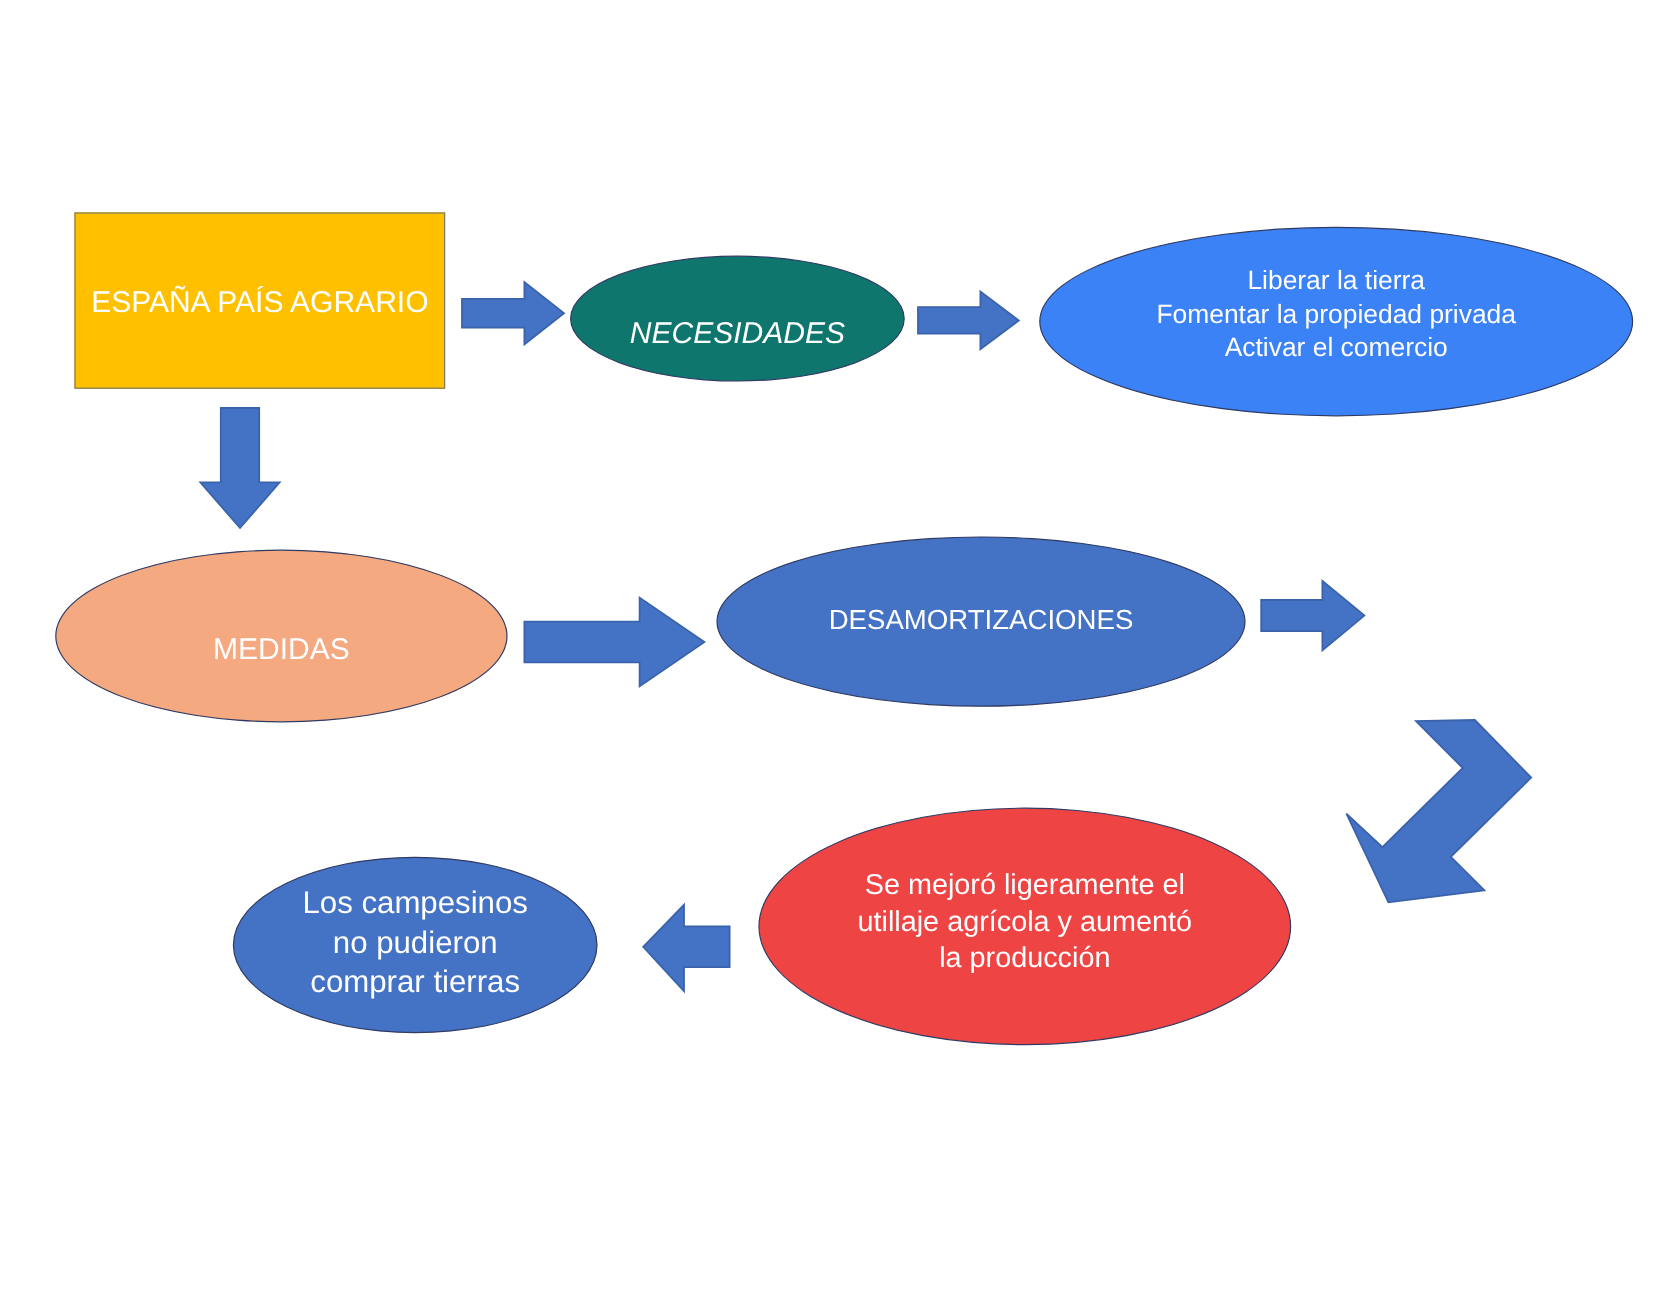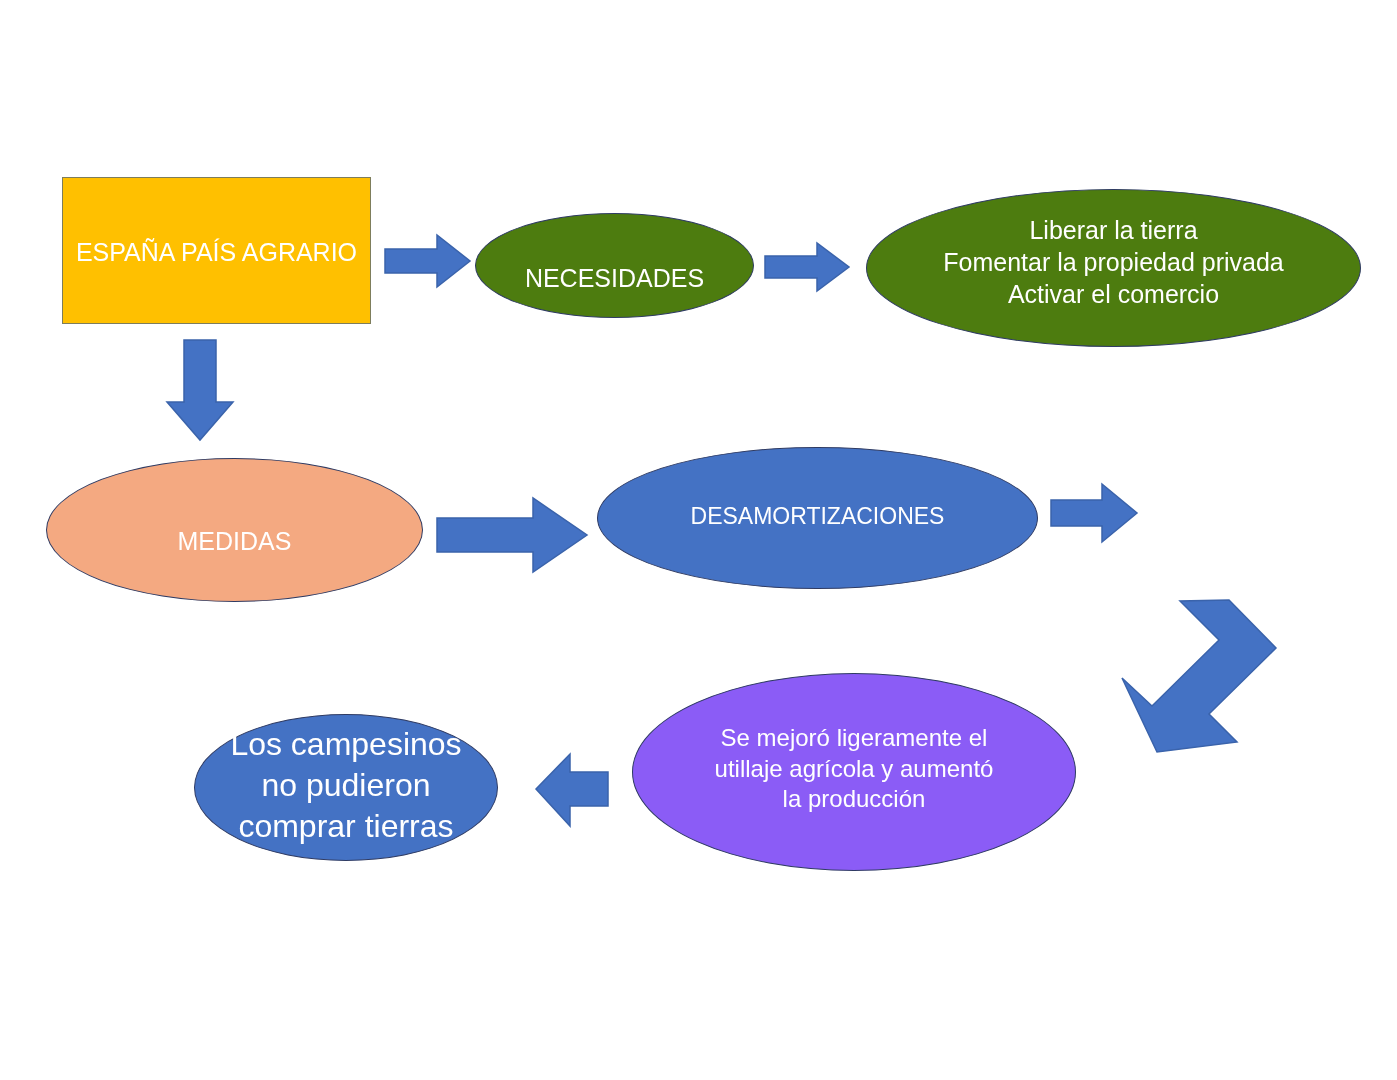--- a/index.html
+++ b/index.html
@@ -38,39 +38,39 @@
   }
   .arrow {
     position: absolute;
   }
   .arrow svg { display: block; overflow: visible; }
 
   
   #n-espana   { left: 62px;   top: 177px; width: 309px; height: 147px; background: #FFC000; font-size: 25px; }
   #n-espana .txt { transform: translateY(1px); }
 
-  #n-necesidades { left: 475px; top: 213px; width: 279px; height: 105px; background: #4d7c0f; font-size: 25px; }
+  #n-necesidades { left: 475px; top: 213px; width: 279px; height: 105px; background: #0f766e; font-size: 25px; font-style: italic; }
   #n-necesidades .txt { transform: translateY(12px); }
 
-  #n-objetivos { left: 866px; top: 189px; width: 495px; height: 158px; background: #4d7c0f; font-size: 25px; }
+  #n-objetivos { left: 866px; top: 189px; width: 495px; height: 158px; background: #3b82f6; font-size: 22px; }
   #n-objetivos .txt { transform: translateY(-6px); }
 
   #n-medidas  { left: 46px;  top: 458px; width: 377px; height: 144px; background: #F4A981; font-size: 25px; }
   #n-medidas .txt { transform: translateY(11px); text-align: center; }
 
   #n-desamort { left: 597px; top: 447px; width: 441px; height: 142px; background: #4472C4; font-size: 23px; }
   #n-desamort .txt { transform: translateY(-1px); }
 
   #n-resultado { left: 1146px; top: 438px; width: 228px; height: 147px; background: #F4A981; font-size: 23px; }
   #n-resultado .txt { transform: translateY(-5px); }
 
-  #n-mejoro   { left: 632px; top: 673px; width: 444px; height: 198px; background: #8b5cf6; font-size: 24px; }
+  #n-mejoro   { left: 632px; top: 673px; width: 444px; height: 198px; background: #ef4444; font-size: 24px; }
   #n-mejoro .txt { transform: translateY(-3px); }
 
-  #n-campesinos { left: 194px; top: 714px; width: 304px; height: 147px; background: #4472C4; font-size: 32px; }
+  #n-campesinos { left: 194px; top: 714px; width: 304px; height: 147px; background: #4472C4; font-size: 26px; }
   #n-campesinos .txt { transform: translateY(-2px); }
 
   
   #a1 { left: 385px; top: 232px; }
   #a2 { left: 765px; top: 242px; }
   #a3 { left: 166px; top: 340px; }
   #a4 { left: 437px; top: 495px; }
   #a5 { left: 1051px; top: 482px; }
   #a6 { left: 1122px; top: 600px; }
   #a7 { left: 536px; top: 752px; }

